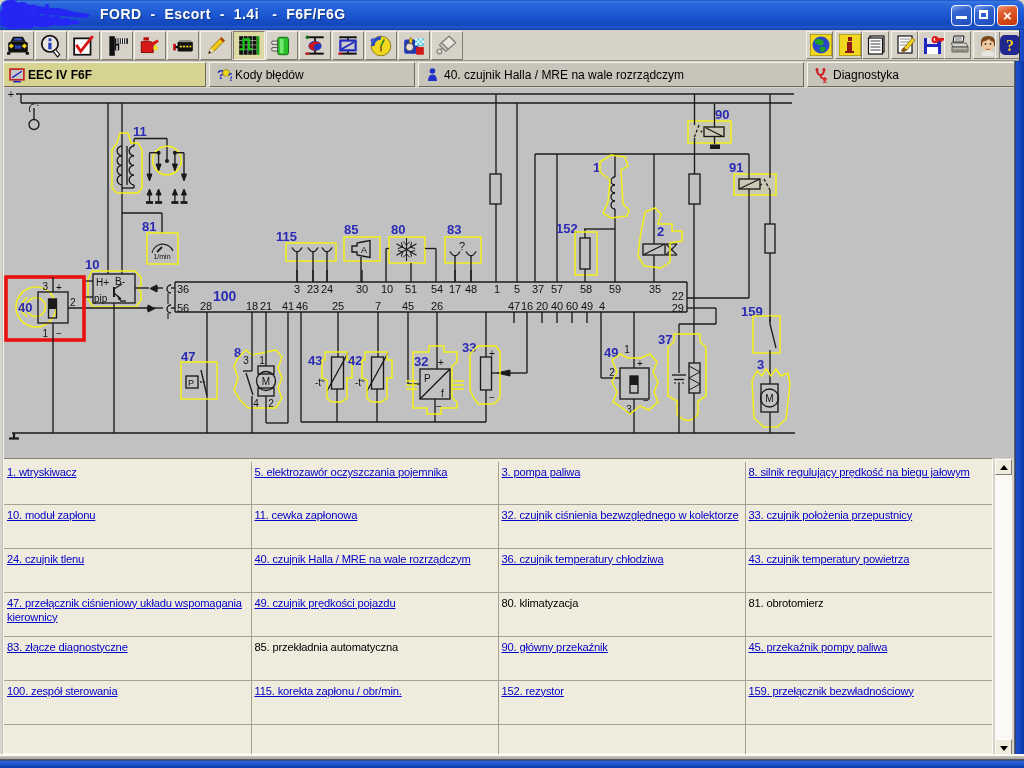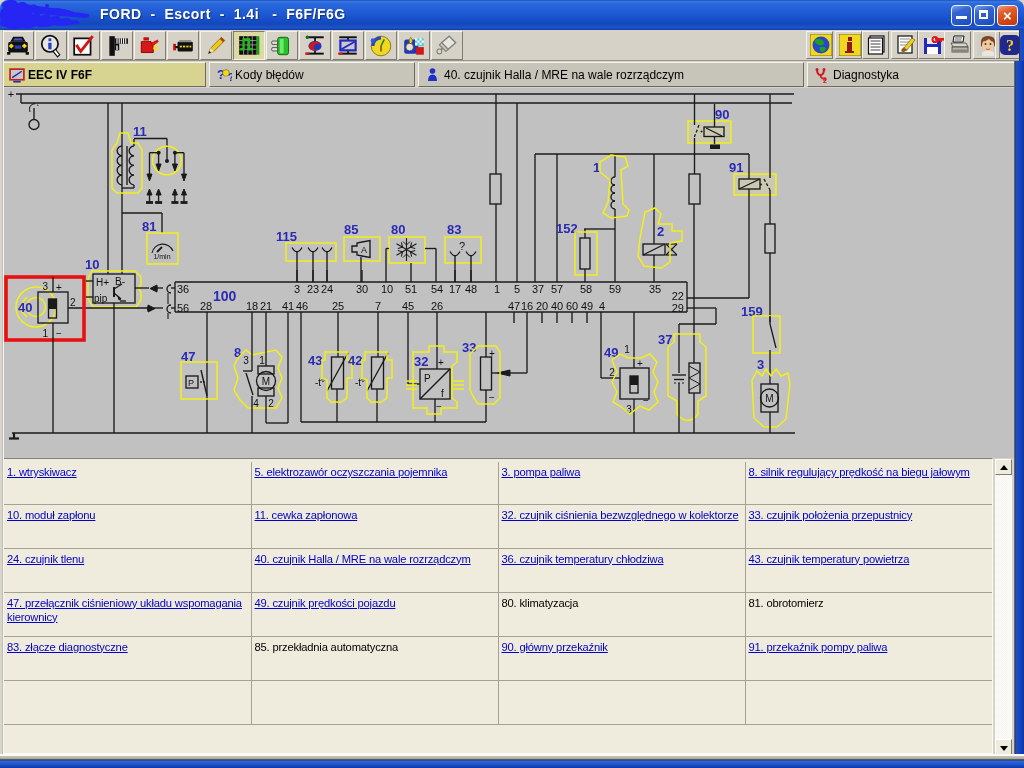--- a/index.html
+++ b/index.html
@@ -720,21 +720,27 @@
           <tr>
             <td><a href="#">47. przełącznik ciśnieniowy układu wspomagania kierownicy</a></td>
             <td><a href="#">49. czujnik prędkości pojazdu</a></td>
             <td>80. klimatyzacja</td>
             <td>81. obrotomierz</td>
           </tr>
           <tr>
             <td><a href="#">83. złącze diagnostyczne</a></td>
             <td>85. przekładnia automatyczna</td>
             <td><a href="#">90. główny przekaźnik</a></td>
-            <td><a href="#">91. przekaźnik pompy paliwa</a></td>
+            <td><a href="#">45. przekaźnik pompy paliwa</a></td>
+          </tr>
+          <tr>
+            <td><a href="#">100. zespół sterowania</a></td>
+            <td><a href="#">115. korekta zapłonu / obr/min.</a></td>
+            <td><a href="#">152. rezystor</a></td>
+            <td><a href="#">159. przełącznik bezwładnościowy</a></td>
           </tr>
           <tr>
             <td></td>
             <td></td>
             <td></td>
             <td></td>
           </tr>
         </tbody>
       </table>
     </div>

